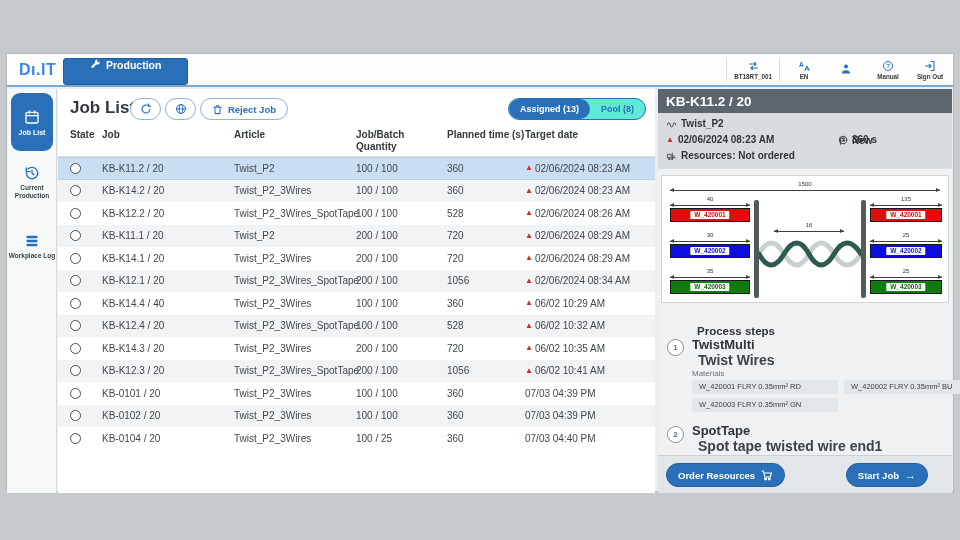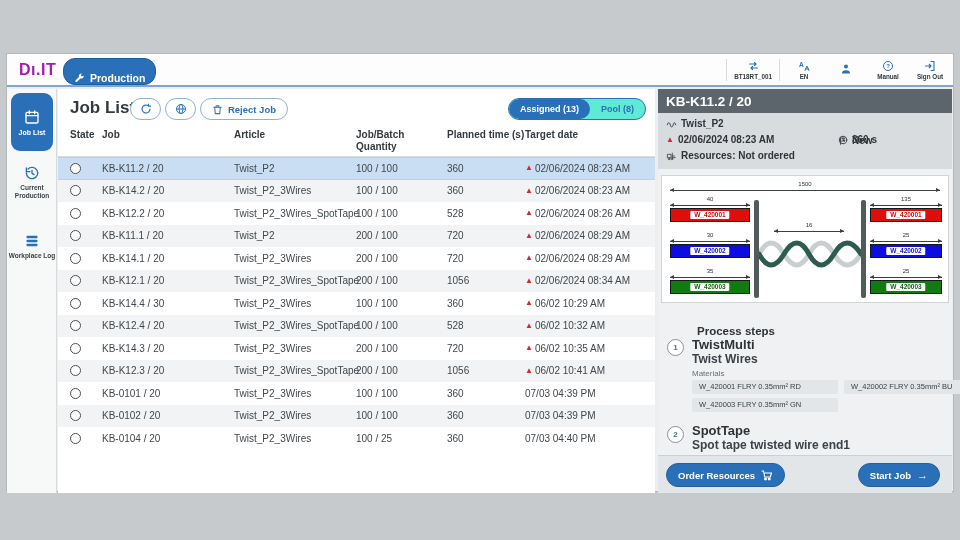--- a/index.html
+++ b/index.html
@@ -3,24 +3,24 @@
 <meta charset="utf-8">
 <style>
   html,body{margin:0;padding:0;background:#c6cacc;}
   .stage{position:relative;width:960px;height:540px;background:#c6cacc;overflow:hidden;
          font-family:"Liberation Sans","DejaVu Sans",sans-serif;color:#383e43;}
   .app{position:absolute;left:6px;top:53px;width:948px;height:439px;background:#eceef0;
        border:1px solid #b4b8ba;box-sizing:border-box;}
   
   .topbar{position:absolute;left:0;top:0;width:100%;height:33px;background:#fdfdfd;
           border-bottom:2px solid #78a7d4;box-sizing:border-box;}
-  .logo{position:absolute;left:12px;top:7px;font-size:16px;font-weight:bold;color:#a21caf;letter-spacing:.5px;}
-  .prod-tab{position:absolute;left:56px;top:4px;height:25px;padding:0 10px;background:#2a70b8;
-            border:1px solid #1f5c9e;border-radius:12px;color:#fff;font-size:10.5px;font-weight:bold;
-            display:flex;align-items:flex-end;gap:5px;cursor:pointer;}
+  .logo{position:absolute;left:12px;top:7px;font-size:16px;font-weight:bold;color:#3b82f6;letter-spacing:.5px;}
+  .prod-tab{position:absolute;left:56px;top:4px;height:25px;padding:0 26px;background:#2a70b8;
+            border:1px solid #1f5c9e;border-radius:3px;color:#fff;font-size:10.5px;font-weight:bold;
+            display:flex;align-items:flex-start;gap:5px;cursor:pointer;}
   .tb-right{position:absolute;right:2px;top:0;height:31px;display:flex;align-items:center;}
   .tb-sep{width:1px;height:22px;background:#d8dbdd;margin:0 3px;}
   .tb-item{display:flex;flex-direction:column;align-items:center;justify-content:center;
            gap:1px;min-width:34px;padding:0 4px;color:#2a70b8;cursor:pointer;}
   .tb-item .lbl{font-size:6.3px;color:#33383c;font-weight:bold;white-space:nowrap;}
   .icon{display:inline-block;line-height:0;}
   .icon svg{display:block;}
   
   .content{position:absolute;left:0;top:35px;width:948px;height:404px;}
   .sidebar{position:absolute;left:0;top:0;width:50px;height:404px;background:#f7f9f9;
@@ -82,21 +82,21 @@
   .wrow.red .bar{background:#e00d0d;} .wrow.blue .bar{background:#0d0de0;} .wrow.green .bar{background:#107c10;}
   .wlabel{position:absolute;left:50%;transform:translateX(-50%);top:2px;height:8px;background:#fff;
           padding:0 4px;font-size:6.5px;font-weight:bold;line-height:8px;border-radius:1px;white-space:nowrap;}
   .wrow.red .wlabel{color:#c90d0d;} .wrow.blue .wlabel{color:#1212c9;} .wrow.green .wlabel{color:#0d660d;}
   .fixture{position:absolute;top:24px;height:98px;width:5px;background:#525a5c;border-radius:2px;}
   .steps-h{position:absolute;left:12px;top:236px;font-size:11.5px;font-weight:bold;color:#2e3338;margin-left:27px;}
   .stepnum{position:absolute;width:15px;height:15px;border:1.5px solid #8a9196;border-radius:50%;
            color:#55707f;font-size:8px;font-weight:bold;display:flex;align-items:center;justify-content:center;
            background:#fff;box-sizing:content-box;}
   .stp-name{position:absolute;left:34px;font-size:13px;font-weight:bold;color:#2e3338;}
-  .stp-desc{position:absolute;left:34px;font-size:12px;font-weight:bold;color:#3c4247;}
+  .stp-desc{position:absolute;left:40px;font-size:14px;font-weight:bold;color:#3c4247;}
   .mat-lbl{position:absolute;left:34px;top:280px;font-size:8px;color:#6a7075;}
   .chips{position:absolute;left:34px;top:291px;display:flex;gap:6px;}
   .chips2{position:absolute;left:34px;top:309px;display:flex;gap:6px;}
   .chip{height:14px;background:#e3e6e8;border-radius:2px;font-size:7.5px;color:#3a4045;
         line-height:14px;padding:0 7px;white-space:nowrap;}
   .d-foot{position:absolute;left:0;top:366px;width:100%;height:38px;background:#e2e6e8;
           border-top:1px solid #cbd0d2;box-sizing:border-box;}
   .blue-btn{position:absolute;top:7px;height:24px;background:#2a70b8;border:1px solid #235f9f;border-radius:13px;
             color:#fff;font-size:9.5px;font-weight:bold;display:flex;align-items:center;gap:6px;
             padding:0 11px;cursor:pointer;box-sizing:border-box;white-space:nowrap;}
@@ -325,21 +325,21 @@
             <div class="c-target">
               <span class="warn">▲</span>
               <span>02/06/2024 08:34 AM</span>
             </div>
           </div>
 
           <div class="row late">
             <div class="c-state">
                 <span class="radio"></span>
               </div>
-            <div class="c-job">KB-K14.4 / 30</div>
+            <div class="c-job">KB-K14.4 / 40</div>
             <div class="c-article">Twist_P2_3Wires</div>
             <div class="c-qty">100 / 100</div>
             <div class="c-planned">360</div>
             <div class="c-target">
               <span class="warn">▲</span>
               <span>06/02 10:29 AM</span>
             </div>
           </div>
 
           <div class="row late">
@@ -585,21 +585,21 @@
         <div class="blue-btn" style="left:8px;">
           <span>Order Resources</span>
           <span class="icon">
             <svg width="12" height="12" viewBox="0 0 24 24" fill="none" stroke="#fff" stroke-width="2.2" stroke-linecap="round" stroke-linejoin="round">
                   <path d="M2 4h3l2.5 12h11L21 8H6.2"></path>
                   <circle cx="9" cy="20" r="1.8" fill="#fff"></circle>
                   <circle cx="16.5" cy="20" r="1.8" fill="#fff"></circle>
                 </svg>
           </span>
         </div>
-        <div class="blue-btn" style="right:12px;">
+        <div class="blue-btn" style="right:24px;">
           <span>Start Job</span>
           <span style="font-size:11px;line-height:1;">→</span>
         </div>
       </div>
     </div>
 
   </div>
  </div>
 </div>
 

